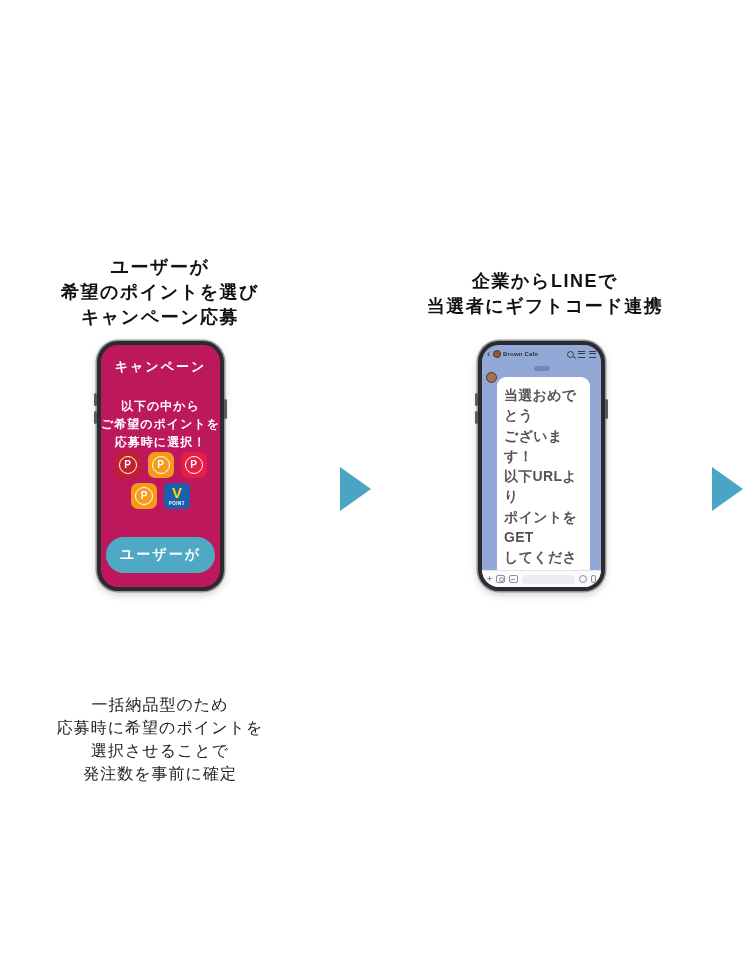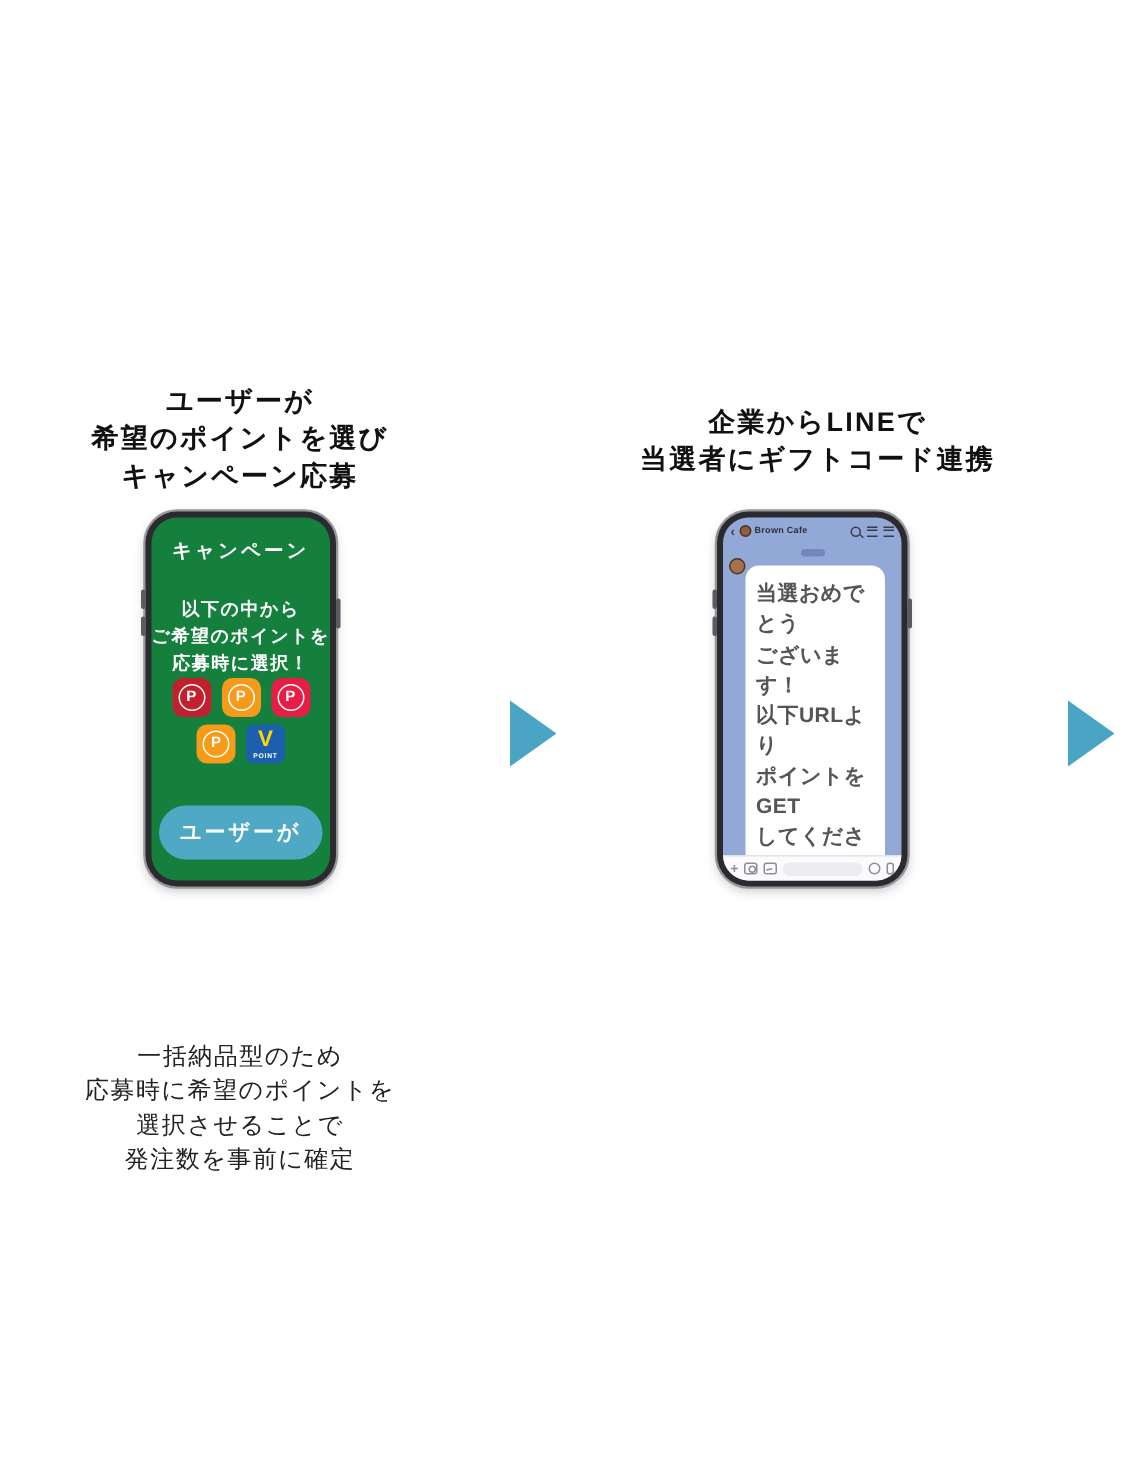--- a/index.html
+++ b/index.html
@@ -23,21 +23,21 @@
   }
   .phone1 { left:97px;  top:341px; }
   .phone2 { left:478px; top:341px; }
   .side-btn { position:absolute; background:#5a5a60; border-radius:2px; width:3px; }
   .sb-l1 { left:-3px; top:52px; height:13px; }
   .sb-l2 { left:-3px; top:70px; height:13px; }
   .sb-r1 { right:-3px; top:58px; height:20px; }
   .screen {
     position:relative; width:100%; height:100%; border-radius:17px; overflow:hidden;
   }
-  .screen1 { background:#15803d; }
+  .screen1 { background:#be185d; }
   .screen2 { background:#92a9d8; }
 
   
   .campaign-header {
     position:absolute; top:13px; left:0; right:0; text-align:center;
     color:#fff; font-weight:bold; font-size:13px; letter-spacing:2px;
   }
   .campaign-body {
     position:absolute; top:52px; left:0; right:0; text-align:center;
     color:#fff; font-weight:bold; font-size:12px; line-height:1.5;

